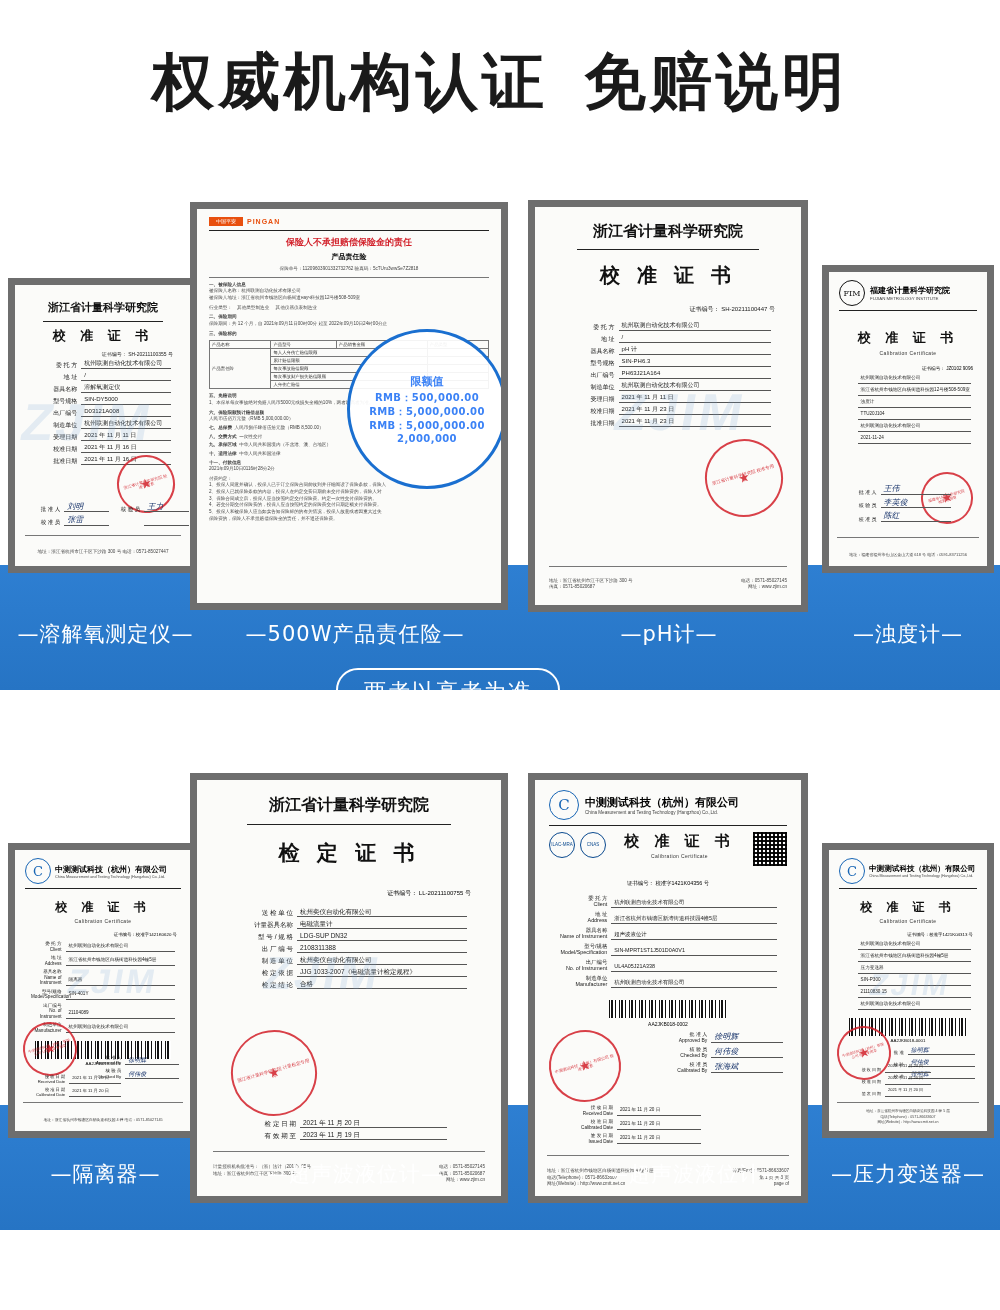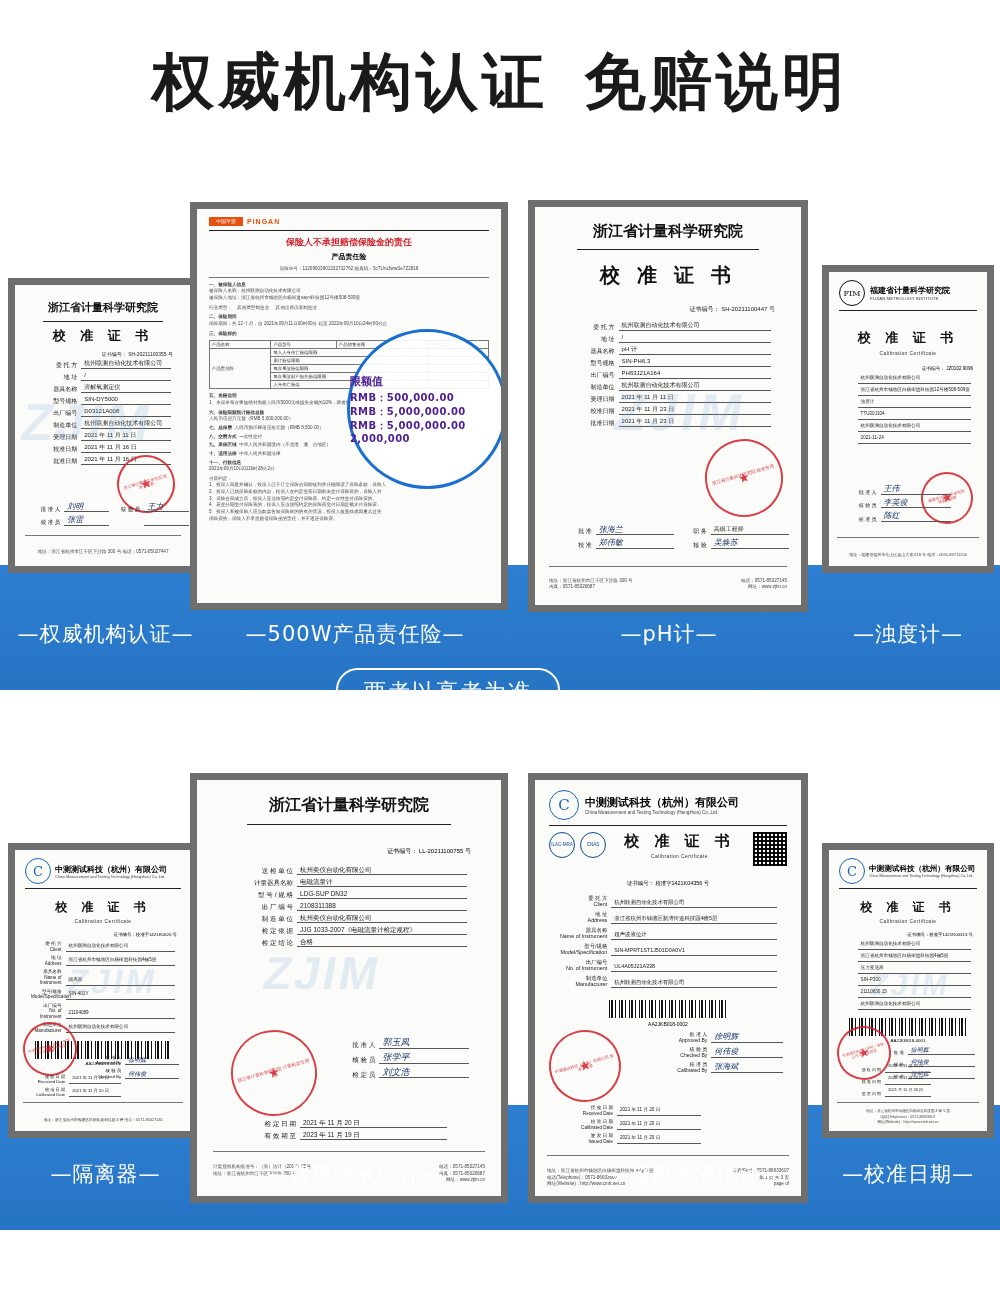--- a/index.html
+++ b/index.html
@@ -177,23 +177,24 @@
   .pa-title { text-align: center; color: #d2202a; font-weight: bold; font-size: 9px; margin-top: 5px; }
   .pa-sub { text-align: center; font-size: 7px; font-weight: bold; margin-top: 3px; }
 
   .limit-bubble {
     position: absolute;
     border: 3px solid #1a6fd0;
     border-radius: 50%;
     background: rgba(255,255,255,0.92);
     display: flex;
     flex-direction: column;
+    align-items: center;
     justify-content: center;
     font-family: "DejaVu Sans", sans-serif;
-    color: #4c1d95;
+    color: #3b82f6;
   }
   .limit-bubble .lt { font-size: 11px; font-weight: bold; margin-bottom: 2px; }
   .limit-bubble .lv { font-size: 10px; font-weight: bold; letter-spacing: .4px; }
 
   .minibox { border: 1px solid #444; font-size: 4.4px; }
   .minibox td { border: 1px solid #777; padding: 1px 2px; color: #333; }
   table.mini { width: 100%; border-collapse: collapse; margin-top: 3px; }
 
   .cnas-row { display: flex; align-items: center; gap: 5px; }
   .cnas-badge {
@@ -423,34 +424,20 @@
       <div class="frow wide">
           <div class="lab">批准日期</div>
           <div class="val">2021 年 11 月 23 日</div>
         </div>
     </div>
 
     <div class="stamp star" style="right:18px; top:232px; width:78px; height:78px; font-size:4.5px;">
       <span>浙江省计量科学研究院 校准专用章</span>
     </div>
 
-    <div style="position:absolute; left:24px; bottom:56px; width:230px;">
-      <div class="frow" style="font-size:6px;">
-        <div class="lab" style="width:16%;">批 准</div>
-        <div class="val sig">张海兰</div>
-        <div class="lab" style="width:16%;">职 务</div>
-        <div class="val" style="font-size:6px;">高级工程师</div>
-      </div>
-      <div class="frow" style="font-size:6px;">
-        <div class="lab" style="width:16%;">校 准</div>
-        <div class="val sig">郑伟敏</div>
-        <div class="lab" style="width:16%;">核 验</div>
-        <div class="val sig">吴焕苏</div>
-      </div>
-    </div>
 
     <div class="rule thin" style="position:absolute; left:14px; right:14px; bottom:34px;"></div>
     <div style="position:absolute; left:14px; right:14px; bottom:14px; display:flex; justify-content:space-between;" class="tiny">
       <div>
         <div>地址：浙江省杭州市江干区下沙路 300 号</div>
         <div>传真：0571-85020687</div>
       </div>
       <div style="text-align:right;">
         <div>电话：0571-85027145</div>
         <div>网址：www.zjim.cn</div>
@@ -517,21 +504,21 @@
           <div class="lab" style="width:36%;">校 准 员</div>
           <div class="val sig">陈红</div>
         </div>
     </div>
 
     <div class="rule thin" style="position:absolute; left:8px; right:8px; bottom:24px;"></div>
     <div class="tinyc" style="position:absolute; left:6px; right:6px; bottom:8px; font-size:4px;">地址：福建省福州市仓山区金山大道 618 号    电话：0591-83711256</div>
   </div>
 </div>
 
-<div class="caption" style="left:8px; top:620px; width:195px;">—权威机构认证—</div>
+<div class="caption" style="left:8px; top:620px; width:195px;">—溶解氧测定仪—</div>
 <div class="caption" style="left:200px; top:620px; width:310px;">—500W产品责任险—</div>
 <div class="caption" style="left:530px; top:620px; width:278px;">—pH计—</div>
 <div class="caption" style="left:820px; top:620px; width:176px;">—浊度计—</div>
 
 <div class="ribbon" style="left:336px; top:668px;">两者以高者为准</div>
 
 <div class="cert" style="left:8px; top:843px; width:190px; height:295px;">
   <div class="page" style="padding:8px 10px;">
     <div class="wm" style="left:30%; top:40%; font-size:34px;">ZJIM</div>
     <div style="display:flex; align-items:center; gap:4px;">
@@ -615,20 +602,21 @@
     <div class="rule thin" style="position:absolute; left:8px; right:8px; bottom:24px;"></div>
     <div class="tinyc" style="position:absolute; left:6px; right:6px; bottom:8px; font-size:3.8px;">地址：浙江省杭州市钱塘区白杨街道科技园 4 幢    电话：0571-85027145</div>
   </div>
 </div>
 
 <div class="cert" style="left:190px; top:773px; width:318px; height:430px;">
   <div class="page" style="padding:14px 18px;">
     <div class="wm" style="left:22%; top:40%; font-size:46px;">ZJIM</div>
     <div class="ctitle" style="font-size:16px;">浙江省计量科学研究院</div>
     <div class="rule" style="margin:8px 32px;"></div>
+    <div class="csub" style="font-size:21px; margin-top:14px;">检 定 证 书</div>
     <div style="font-size:6px; text-align:right; margin:22px 12px 10px 0;">证书编号： LL-20211100755 号</div>
 
     <div style="padding:0 16px;">
       <div class="frow wide" style="font-size:6.5px;">
           <div class="lab" style="width:28%;">送 检 单 位</div>
           <div class="val">杭州奕仪自动化有限公司</div>
         </div>
       <div class="frow wide" style="font-size:6.5px;">
           <div class="lab" style="width:28%;">计量器具名称</div>
           <div class="val">电磁流量计</div>
@@ -652,34 +640,20 @@
       <div class="frow wide" style="font-size:6.5px;">
           <div class="lab" style="width:28%;">检 定 结 论</div>
           <div class="val">合格</div>
         </div>
     </div>
 
     <div class="stamp star" style="left:34px; top:250px; width:86px; height:86px; font-size:4.6px;">
       <span>浙江省计量科学研究院 计量检定专用章</span>
     </div>
 
-    <div style="position:absolute; right:32px; top:254px; width:140px;">
-      <div class="frow" style="font-size:6.5px;">
-          <div class="lab" style="width:36%;">批 准 人</div>
-          <div class="val sig" style="font-size:9px;">郭玉凤</div>
-        </div>
-      <div class="frow" style="font-size:6.5px;">
-          <div class="lab" style="width:36%;">核 验 员</div>
-          <div class="val sig" style="font-size:9px;">张学平</div>
-        </div>
-      <div class="frow" style="font-size:6.5px;">
-          <div class="lab" style="width:36%;">检 定 员</div>
-          <div class="val sig" style="font-size:9px;">刘文浩</div>
-        </div>
-    </div>
 
     <div style="position:absolute; left:40px; bottom:56px; width:210px;">
       <div class="frow" style="font-size:6.5px;">
           <div class="lab" style="width:30%;">检 定 日 期</div>
           <div class="val">2021 年 11 月 20 日</div>
         </div>
       <div class="frow" style="font-size:6.5px;">
           <div class="lab" style="width:30%;">有 效 期 至</div>
           <div class="val">2023 年 11 月 19 日</div>
         </div>
@@ -905,13 +879,13 @@
       <div>地址：浙江省杭州市钱塘区白杨街道科技园 4 幢 5 层</div>
       <div>电话(Telephone)：0571-86633607</div>
       <div>网址(Website)：http://www.cmtt.net.cn</div>
     </div>
   </div>
 </div>
 
 <div class="caption" style="left:8px; top:1160px; width:195px;">—隔离器—</div>
 <div class="caption" style="left:200px; top:1160px; width:310px;">—超声波液位计—</div>
 <div class="caption" style="left:556px; top:1160px; width:278px;">—超声波液位计—</div>
-<div class="caption" style="left:820px; top:1160px; width:176px;">—校准日期—</div>
+<div class="caption" style="left:820px; top:1160px; width:176px;">—压力变送器—</div>
 
 </body></html>

